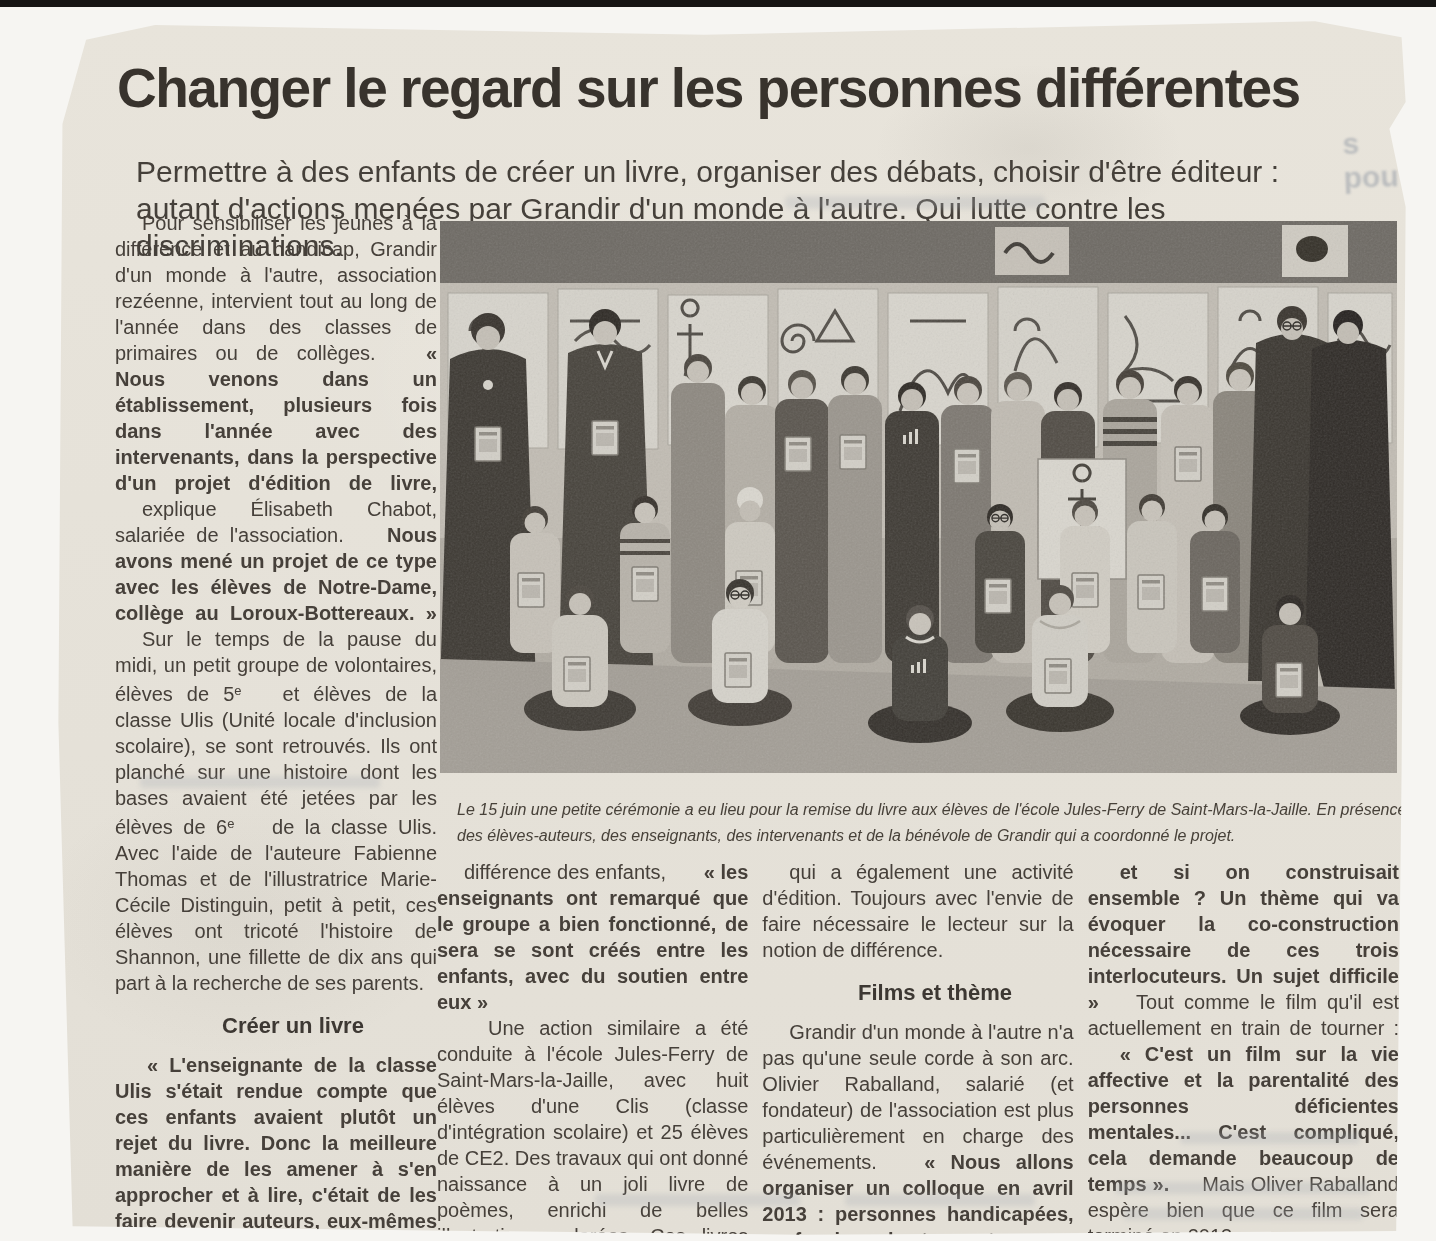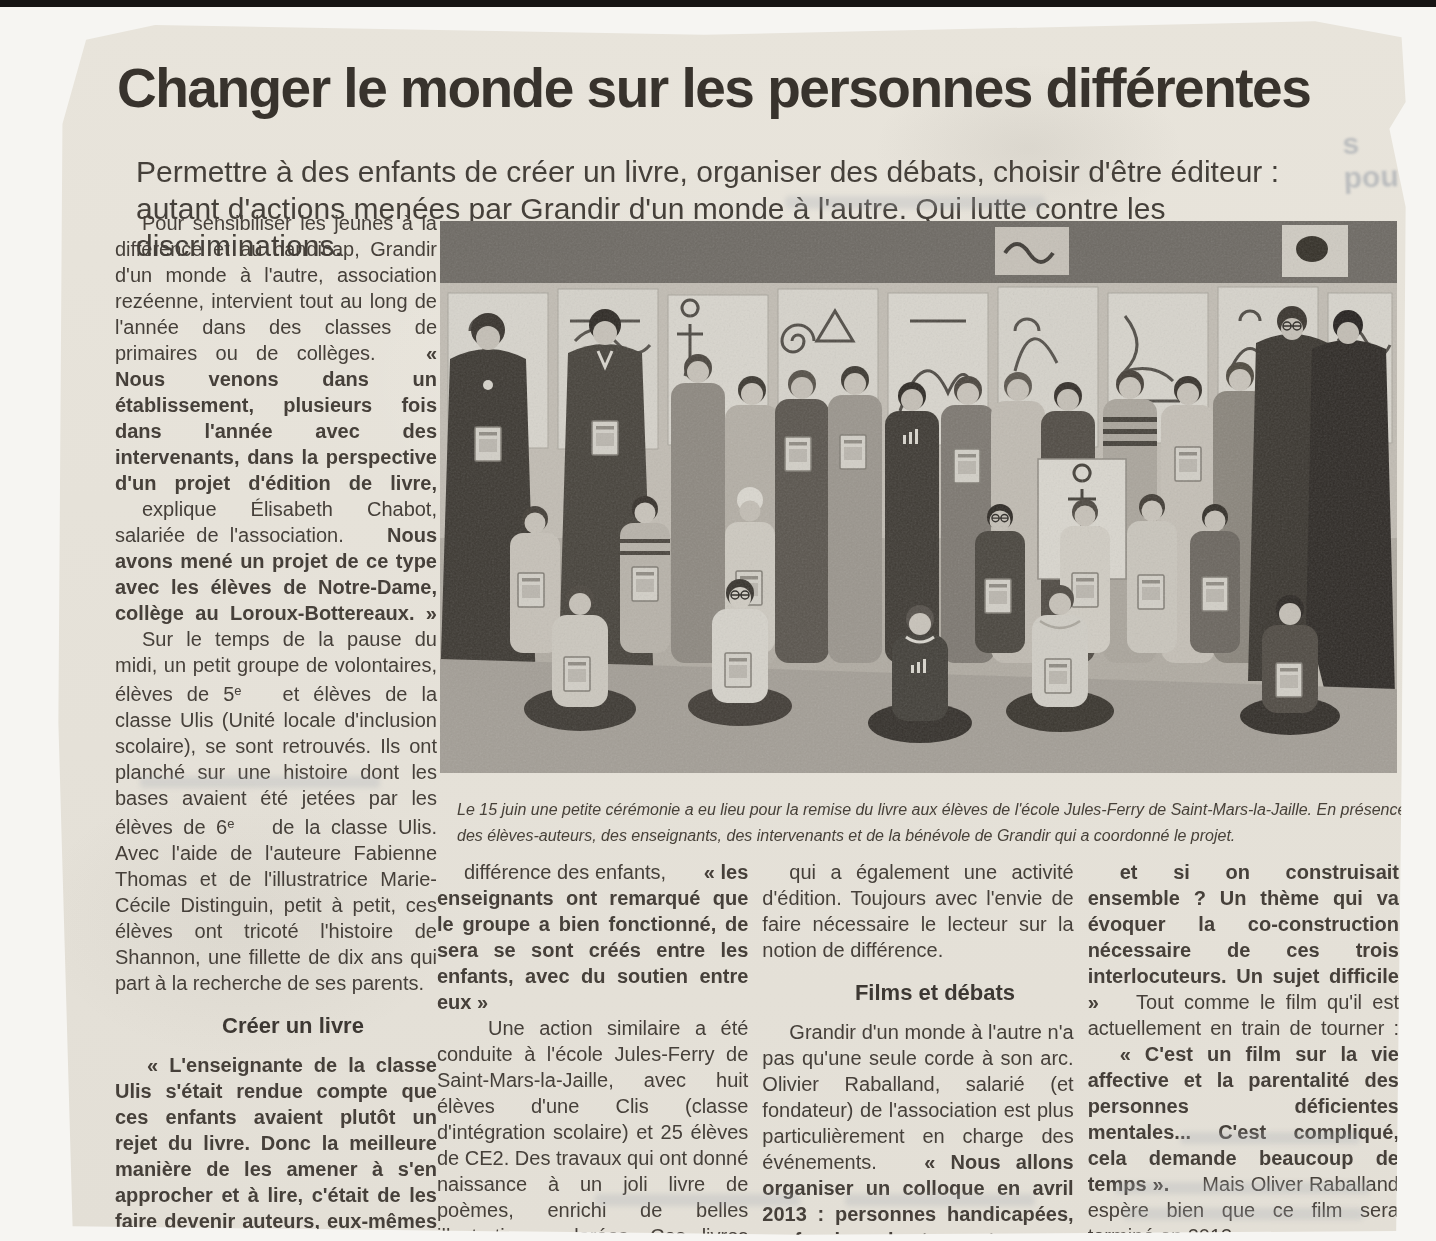--- a/index.html
+++ b/index.html
@@ -56,21 +56,21 @@
     filter:blur(1px);transform:rotate(-2deg);pointer-events:none;
   }
 </style>
 </head>
 <body>
 
 <div class="topbar"></div>
 
 <div class="clipping">
 
-  <h1 class="headline">Changer le monde sur les personnes différentes</h1>
+  <h1 class="headline">Changer le regard sur les personnes différentes</h1>
 
   <p class="standfirst">Permettre à des enfants de créer un livre, organiser des débats, choisir d'être éditeur : autant d'actions menées par Grandir d'un monde à l'autre. Qui lutte contre les discriminations.</p>
 
   <div class="col col1">
     <p class="para"><span class="seg-r">Pour sensibiliser les jeunes à la différence et au handicap, Grandir d'un monde à l'autre, association rezéenne, intervient tout au long de l'année dans des classes de primaires ou de collèges. </span><span class="seg-b">« Nous venons dans un établissement, plusieurs fois dans l'année avec des intervenants, dans la perspective d'un projet d'édition de livre, </span><span class="seg-r">explique Élisabeth Chabot, salariée de l'association. </span><span class="seg-b">Nous avons mené un projet de ce type avec les élèves de Notre-Dame, collège au Loroux-Bottereaux. » </span><span class="seg-r">Sur le temps de la pause du midi, un petit groupe de volontaires, élèves de 5</span><span class="seg-sup">e</span><span class="seg-r"> et élèves de la classe Ulis (Unité locale d'inclusion scolaire), se sont retrouvés. Ils ont planché sur une histoire dont les bases avaient été jetées par les élèves de 6</span><span class="seg-sup">e</span><span class="seg-r"> de la classe Ulis. Avec l'aide de l'auteure Fabienne Thomas et de l'illustratrice Marie-Cécile Distinguin, petit à petit, ces élèves ont tricoté l'histoire de Shannon, une fillette de dix ans qui part à la recherche de ses parents.</span></p>
     <h2 class="subhead">Créer un livre</h2>
     <p class="para"><span class="seg-b">« L'enseignante de la classe Ulis s'était rendue compte que ces enfants avaient plutôt un rejet du livre. Donc la meilleure manière de les amener à s'en approcher et à lire, c'était de les faire devenir auteurs, eux-mêmes ! » </span><span class="seg-r">Pari réussi : </span><span class="seg-i">Mystère et tour du monde</span><span class="seg-r"> est sorti des presses cette semaine. </span></p>
 
   </div>
 
@@ -269,21 +269,21 @@
 
   <p class="caption">Le 15 juin une petite cérémonie a eu lieu pour la remise du livre aux élèves de l'école Jules-Ferry de Saint-Mars-la-Jaille. En présence des élèves-auteurs, des enseignants, des intervenants et de la bénévole de Grandir qui a coordonné le projet.</p>
 
   <div class="cols">
     <div class="col">
       <p class="para"><span class="seg-r">différence des enfants, </span><span class="seg-b">« les enseignants ont remarqué que le groupe a bien fonctionné, de sera se sont créés entre les enfants, avec du soutien entre eux »</span></p>
       <p class="para indent"><span class="seg-r">Une action similaire a été conduite à l'école Jules-Ferry de Saint-Mars-la-Jaille, avec huit élèves d'une Clis (classe d'intégration scolaire) et 25 élèves de CE2. Des travaux qui ont donné naissance à un joli livre de poèmes, enrichi de belles illustrations colorées. Ces livres ont pris place dans le catalogue de Grandir,</span></p>
     </div>
     <div class="col">
       <p class="para"><span class="seg-r">qui a également une activité d'édition. Toujours avec l'envie de faire nécessaire le lecteur sur la notion de différence.</span></p>
-      <h2 class="subhead">Films et débats</h2>
+      <h2 class="subhead">Films et thème</h2>
       <p class="para"><span class="seg-r">Grandir d'un monde à l'autre n'a pas qu'une seule corde à son arc. Olivier Raballand, salarié (et fondateur) de l'association est plus particulièrement en charge des événements. </span><span class="seg-b">« Nous allons organiser un colloque en avril 2013 : personnes handicapées, professionnels et parents :</span></p>
     </div>
     <div class="col">
       <p class="para"><span class="seg-b">et si on construisait ensemble ? Un thème qui va évoquer la co-construction nécessaire de ces trois interlocuteurs. Un sujet difficile » </span><span class="seg-r">Tout comme le film qu'il est actuellement en train de tourner : </span><span class="seg-b">« C'est un film sur la vie affective et la parentalité des personnes déficientes mentales... C'est compliqué, cela demande beaucoup de temps ». </span><span class="seg-r">Mais Oliver Raballand espère bien que ce film sera terminé en 2013.</span></p>
       <p class="byline">Anne-Lise FLEURY.</p>
     </div>
   </div>
 
   <div class="ghost-text" style="left:1288px;top:112px;">s pou</div>
   <div class="ghost" style="left:730px;top:182px;width:260px;height:13px;"></div>

